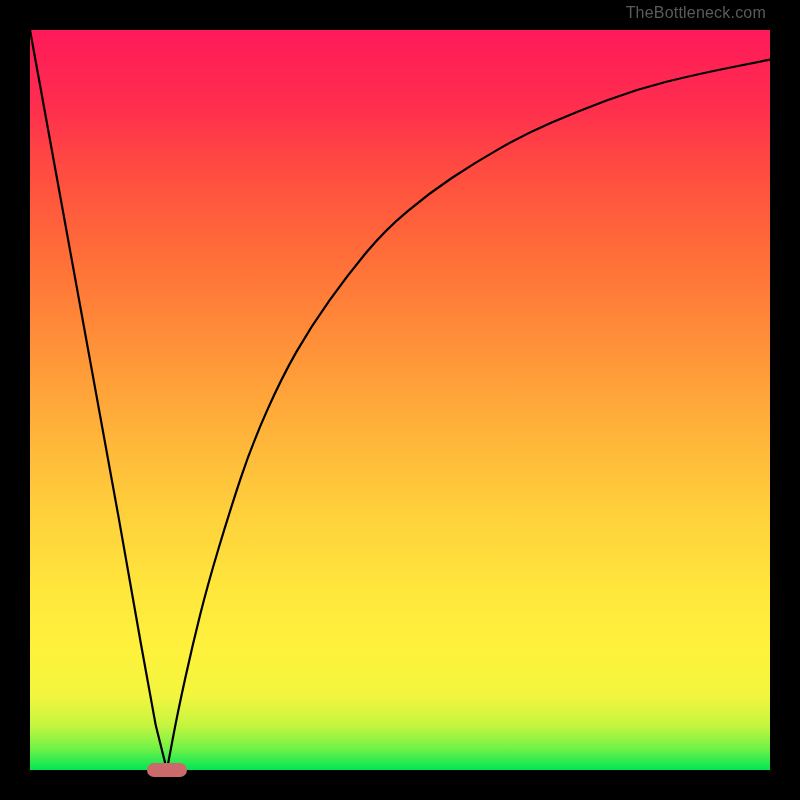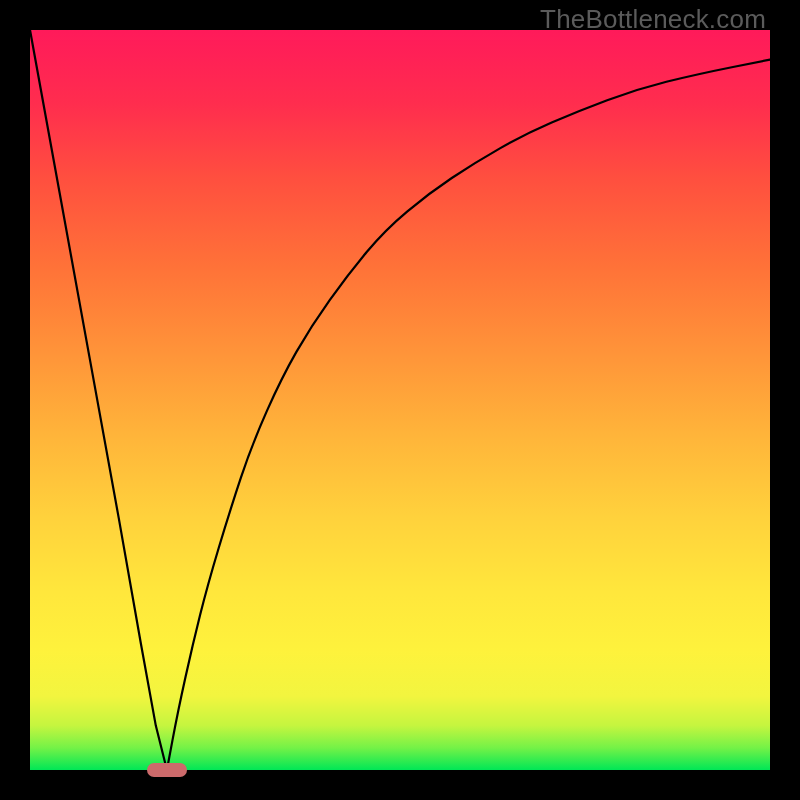--- a/index.html
+++ b/index.html
@@ -40,21 +40,21 @@
       #ff4f3f 80%,
       #ff2d4e 90%,
       #ff1a5a 100%
     );
   }
   .watermark {
     position: absolute;
     top: 4px;
     right: 34px;
     color: #5b5b5b;
-    font-size: 26px;
+    font-size: 16px;
     font-weight: 400;
     letter-spacing: 0.2px;
     text-align: right;
   }
   .marker {
     position: absolute;
     width: 40px;
     height: 14px;
     border-radius: 7px;
     background: #cc6a6b;

